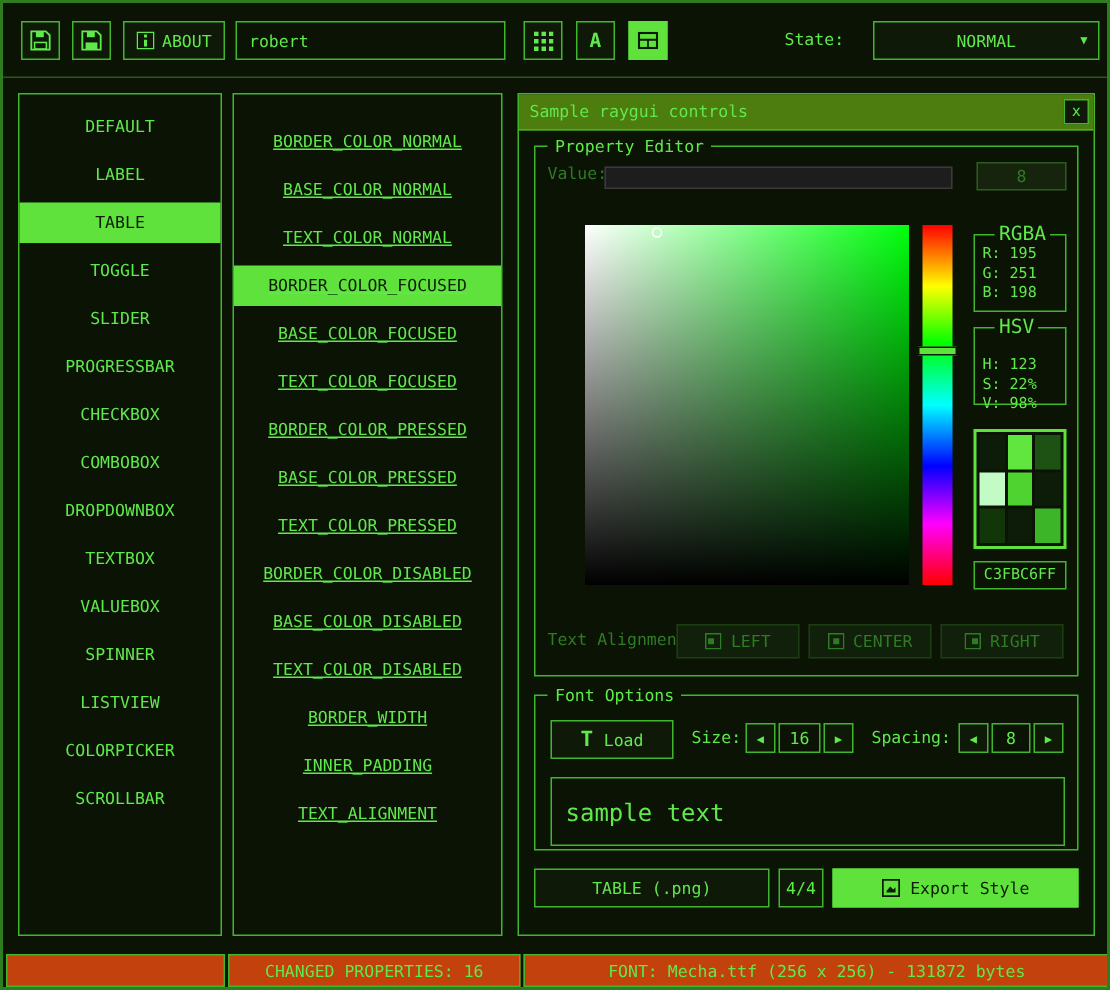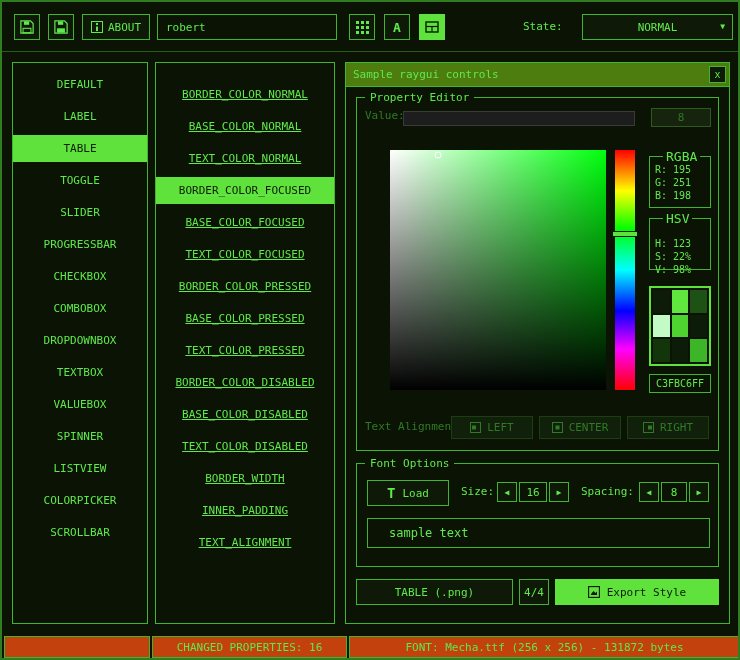--- a/index.html
+++ b/index.html
@@ -87,22 +87,22 @@
   #load-btn{position:absolute;left:10px;top:16px;width:82px;height:26px;border:1px solid var(--line);background:var(--bg2);
             color:var(--text);display:flex;align-items:center;justify-content:center;gap:7px;}
   #load-btn .t-glyph{font-size:14px;font-weight:bold;}
   .fo-label{position:absolute;top:21px;}
   #size-label{left:104px;} #spacing-label{left:224px;}
   .spin-btn{position:absolute;top:18px;width:20px;height:20px;border:1px solid var(--line);background:var(--bg2);
             color:var(--text);display:flex;align-items:center;justify-content:center;font-size:8px;}
   .spin-val{position:absolute;top:18px;height:20px;border:1px solid var(--line);display:flex;align-items:center;justify-content:center;}
   #size-left{left:140px;} #size-val{left:162px;width:28px;} #size-right{left:192px;}
   #spacing-left{left:282px;} #spacing-val{left:304px;width:26px;} #spacing-right{left:332px;}
-  #sample-input{position:absolute;left:10px;top:54px;width:343px;height:30px;border:1px solid var(--line);
-                background:var(--bg);color:var(--text);font-family:inherit;font-size:12px;padding:0 21px;outline:none;}
+  #sample-input{position:absolute;left:10px;top:54px;width:343px;height:46px;border:1px solid var(--line);
+                background:var(--bg);color:var(--text);font-family:inherit;font-size:16px;padding:0 9px;outline:none;}
 
   
   .export-row-item{position:absolute;top:516px;height:26px;border:1px solid var(--line);background:var(--bg2);
                    display:flex;align-items:center;justify-content:center;}
   #format-btn{left:10px;width:157px;}
   #pages-box{left:173px;width:30px;}
   #export-btn{left:209px;width:164px;background:var(--hl);border-color:var(--hl);color:var(--hl-text);gap:7px;}
 
   
   .status-box{position:absolute;top:634px;height:22px;border:1px solid var(--line);background:#c2410c;

